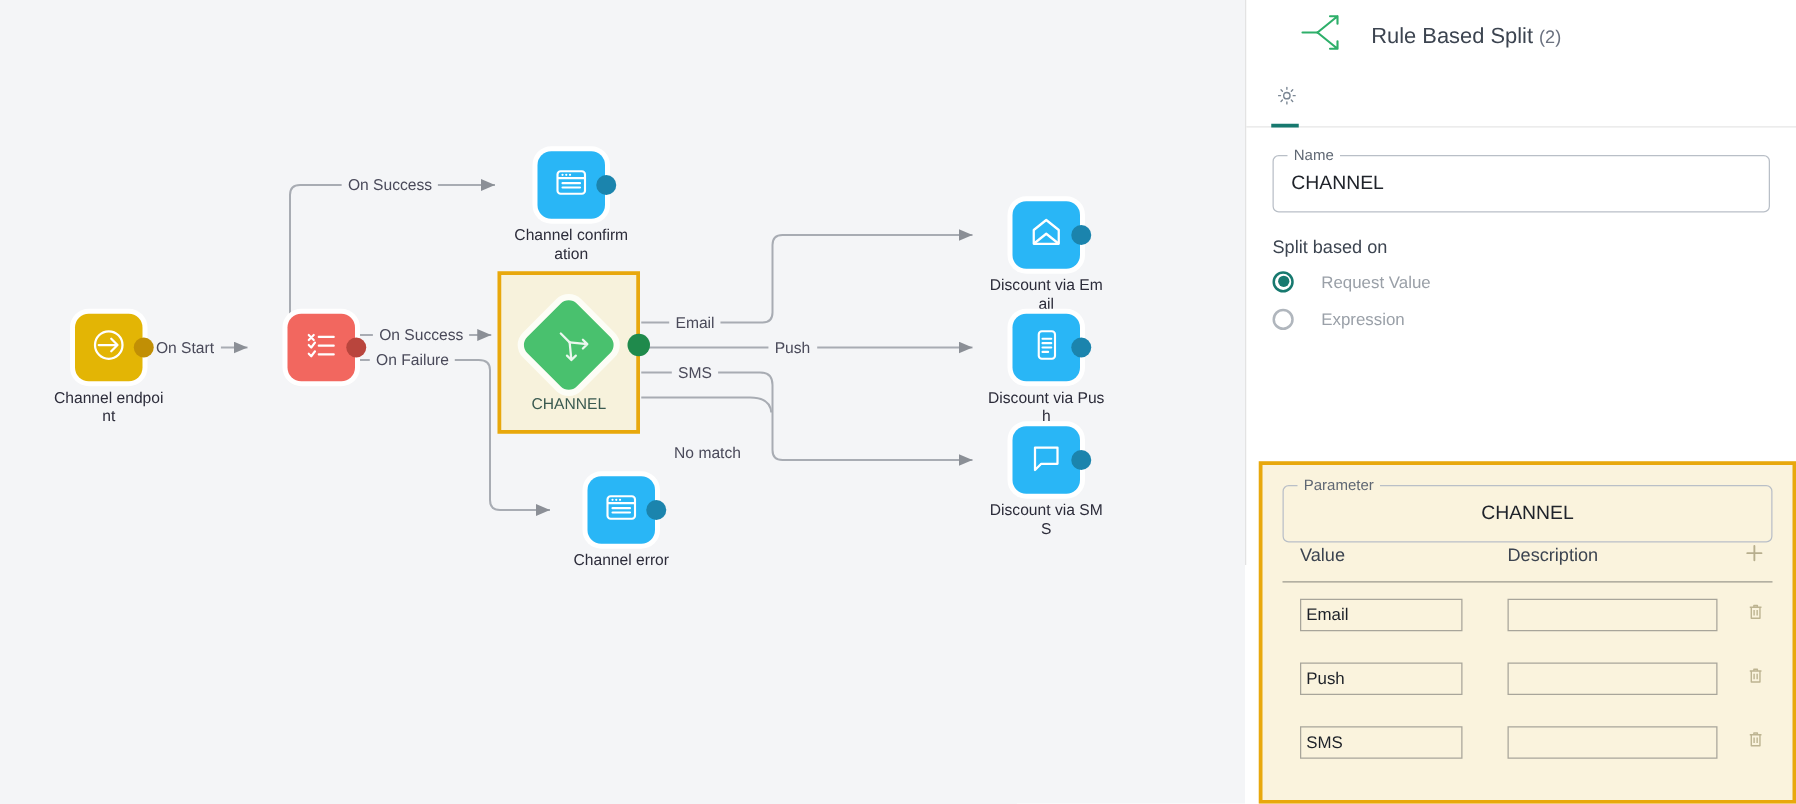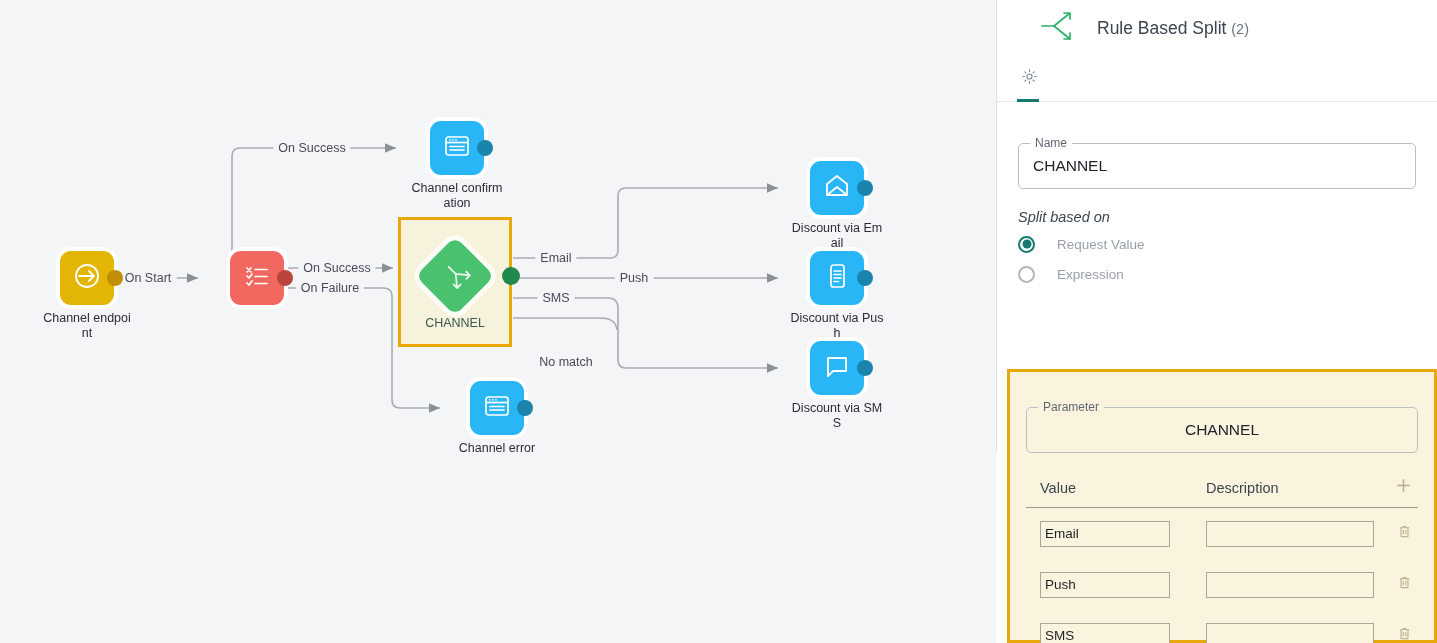--- a/index.html
+++ b/index.html
@@ -129,34 +129,33 @@
 
   #panel-body { padding: 22px 21px 0 21px; }
 
   .mat-field {
     position: relative;
     border: 1px solid #b9bfc7;
     border-radius: 5px;
     height: 46px;
     display: flex; align-items: center;
     padding: 0 14px;
-    margin-top: 19px;
   }
   .mat-field .legend {
     position: absolute; left: 11px; top: -8px;
     background: #ffffff;
     padding: 0 5px;
     font-size: 12px;
     color: #5f6773;
   }
   .mat-field .value { font-size: 15.5px; color: #20242b; }
 
   #split-based-label {
     margin-top: 20px; margin-bottom: 4px;
-    font-size: 14.5px; color: #3c4450; font-style: italic;
+    font-size: 14.5px; color: #3c4450;
   }
   .radio-row {
     display: flex; align-items: center;
     height: 30px; gap: 22px;
   }
   .radio {
     width: 17px; height: 17px;
     border: 2px solid #b0b6bd;
     border-radius: 50%;
     flex: none;
@@ -179,21 +178,21 @@
     width: 430px; height: 274px;
     background: #faf3dd;
     border: 3px solid #e8a80c;
     padding: 16px 16px 0 16px;
   }
   #param-block .mat-field { background: transparent; border-color: #b9bfc7; justify-content: center; }
   #param-block .mat-field .legend { background: #faf3dd; }
 
   #table-head {
     display: flex; align-items: center;
-    margin-top: 24px; padding: 0 0 9px 14px;
+    padding: 0 0 9px 14px;
     border-bottom: 1px solid #9c9a8e;
   }
   .col-value { width: 166px; font-size: 14.5px; color: #3c4450; }
   .col-desc  { width: 186px; font-size: 14.5px; color: #3c4450; }
   .col-act    { flex: 1; display: flex; justify-content: flex-end; padding-right: 6px; }
 
   .table-row {
     display: flex; align-items: center;
     height: 51px; padding-left: 14px;
   }

